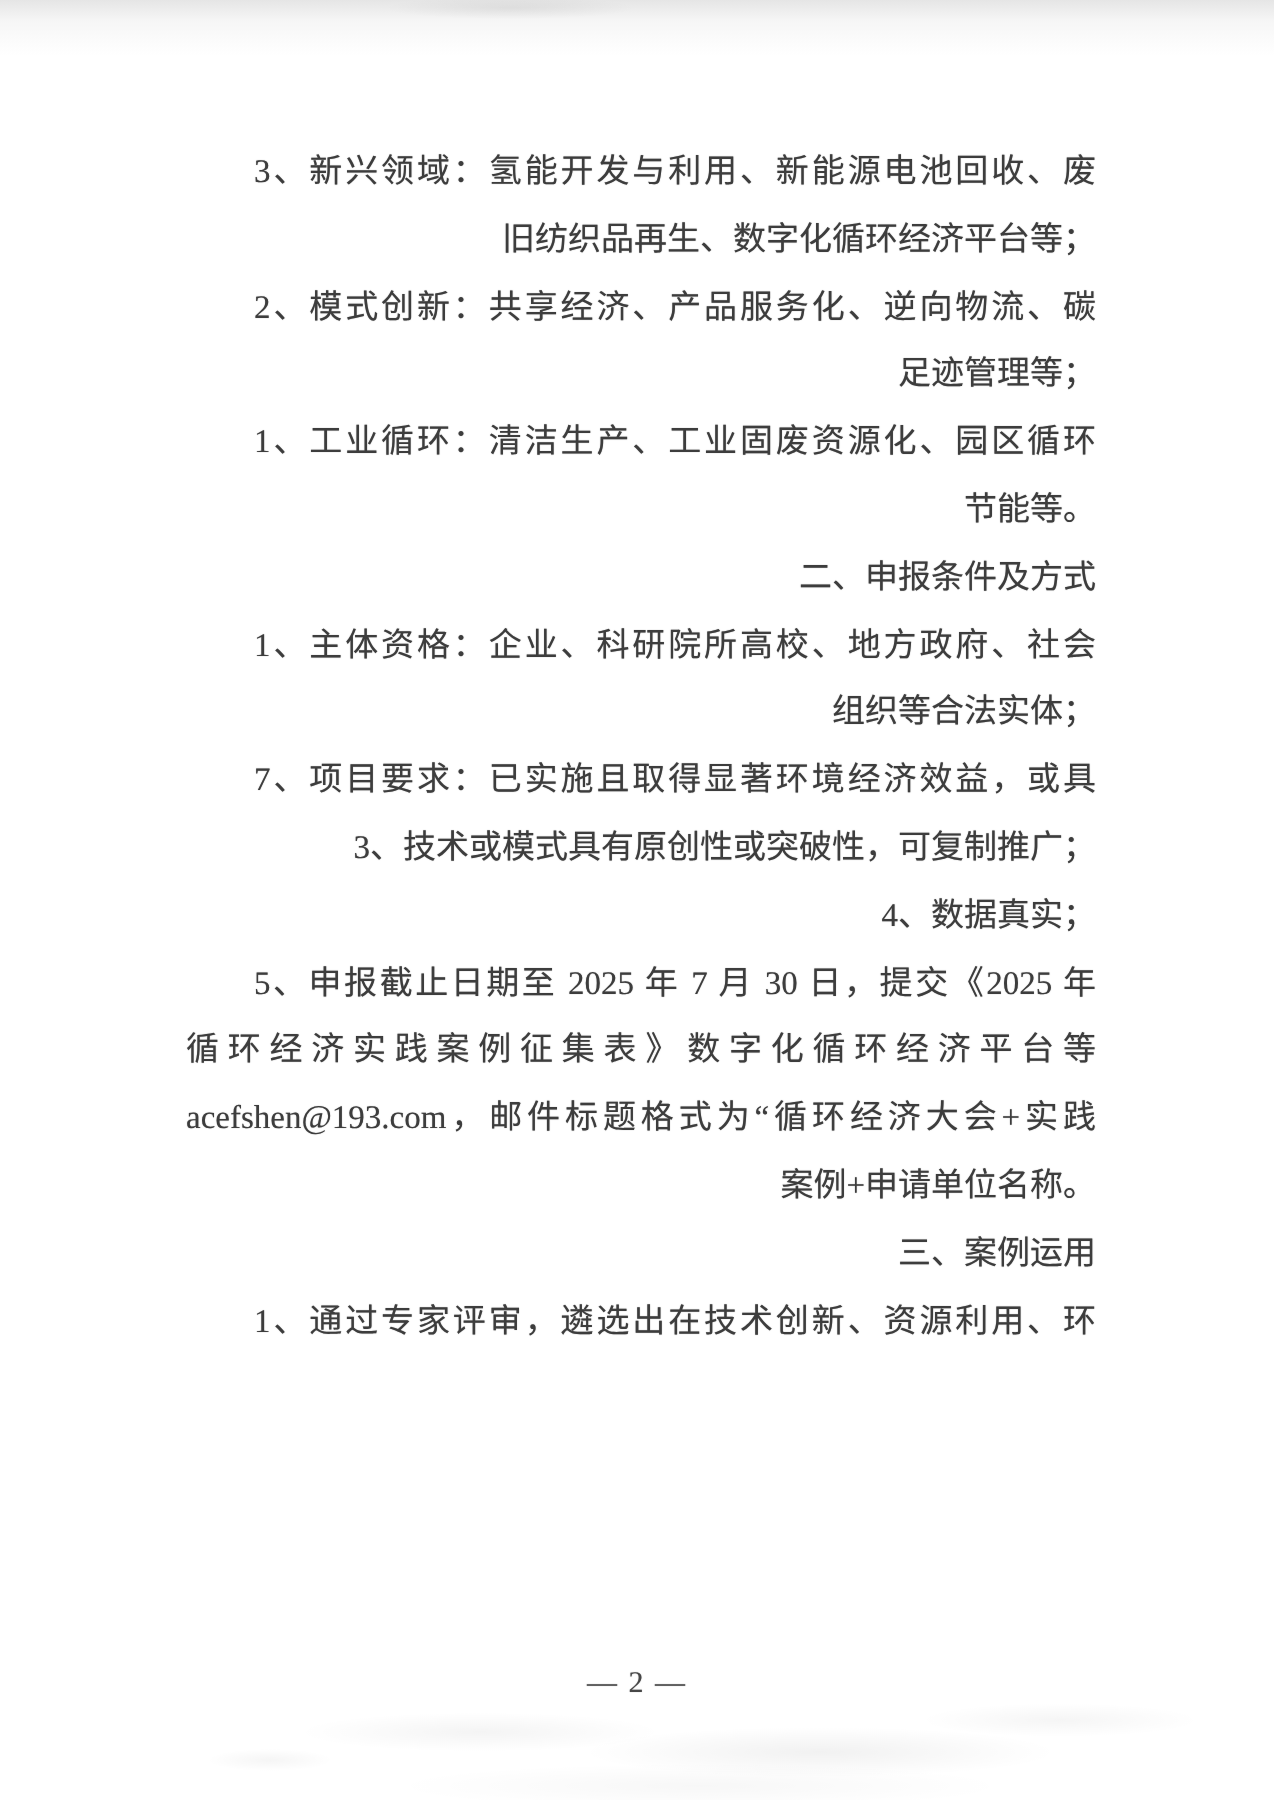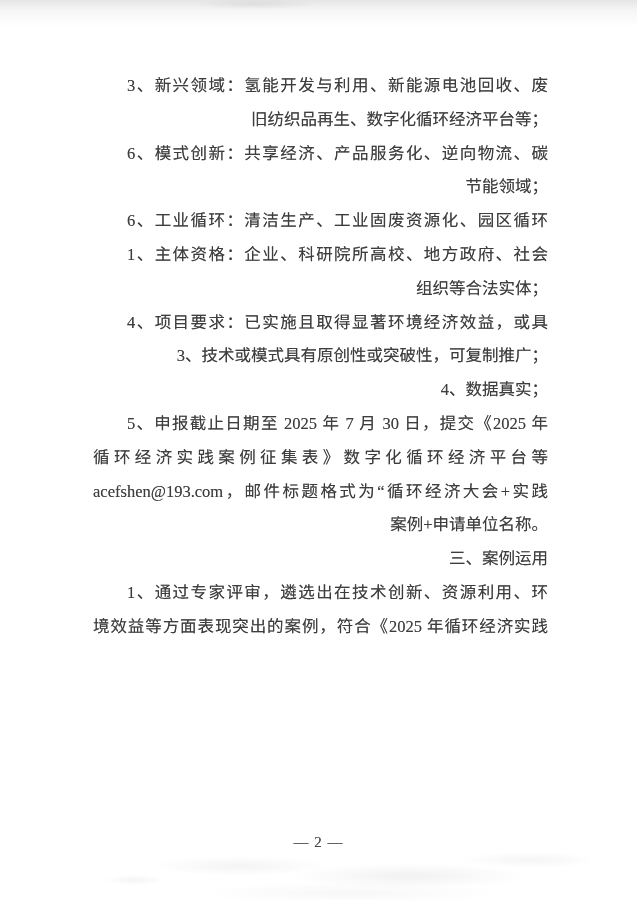--- a/index.html
+++ b/index.html
@@ -76,31 +76,32 @@
   }
 </style>
 </head>
 <body>
 
 <div class="page">
   <div class="scan-top"></div>
   <div class="text-block">
       <div class="line indent justify">3、新兴领域：氢能开发与利用、新能源电池回收、废</div>
       <div class="line">旧纺织品再生、数字化循环经济平台等；</div>
-      <div class="line indent justify">6、模式创新：共享经济、产品服务化、逆向物流、碳</div>
-      <div class="line">节能领域；</div>
-      <div class="line indent justify">6、工业循环：清洁生产、工业固废资源化、园区循环</div>
+      <div class="line indent justify">2、模式创新：共享经济、产品服务化、逆向物流、碳</div>
+      <div class="line">足迹管理等；</div>
+      <div class="line indent justify">1、工业循环：清洁生产、工业固废资源化、园区循环</div>
+      <div class="line">节能等。</div>
+      <div class="line indent">二、申报条件及方式</div>
       <div class="line indent justify">1、主体资格：企业、科研院所高校、地方政府、社会</div>
       <div class="line">组织等合法实体；</div>
-      <div class="line indent justify">4、项目要求：已实施且取得显著环境经济效益，或具</div>
+      <div class="line indent justify">7、项目要求：已实施且取得显著环境经济效益，或具</div>
       <div class="line indent">3、技术或模式具有原创性或突破性，可复制推广；</div>
       <div class="line indent">4、数据真实；</div>
       <div class="line indent justify">5、申报截止日期至 2025 年 7 月 30 日，提交《2025 年</div>
       <div class="line justify">循环经济实践案例征集表》数字化循环经济平台等</div>
       <div class="line justify">acefshen@193.com，邮件标题格式为“循环经济大会+实践</div>
       <div class="line">案例+申请单位名称。</div>
       <div class="line indent">三、案例运用</div>
       <div class="line indent justify">1、通过专家评审，遴选出在技术创新、资源利用、环</div>
-      <div class="line justify">境效益等方面表现突出的案例，符合《2025 年循环经济实践</div>
     </div>
   <div class="page-number">— 2 —</div>
   <div class="scan-bottom"></div>
 </div>
 
 </body></html>

